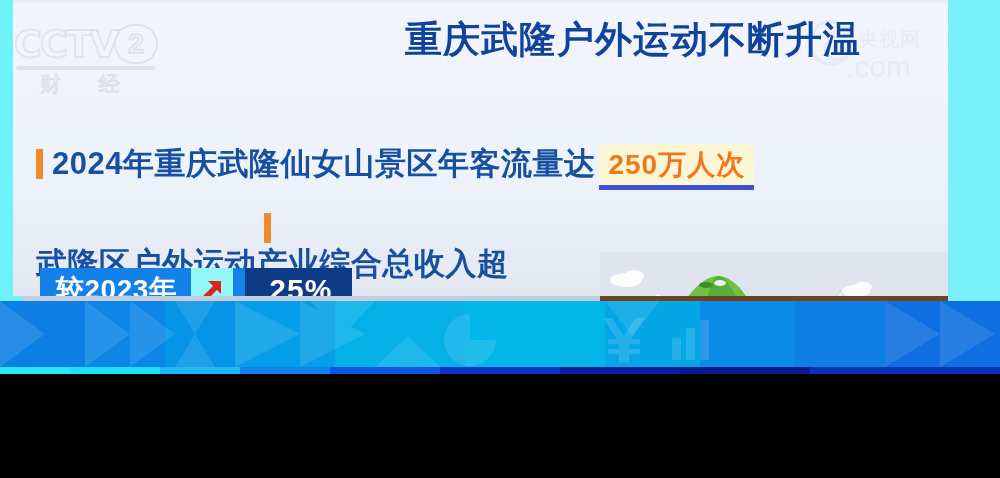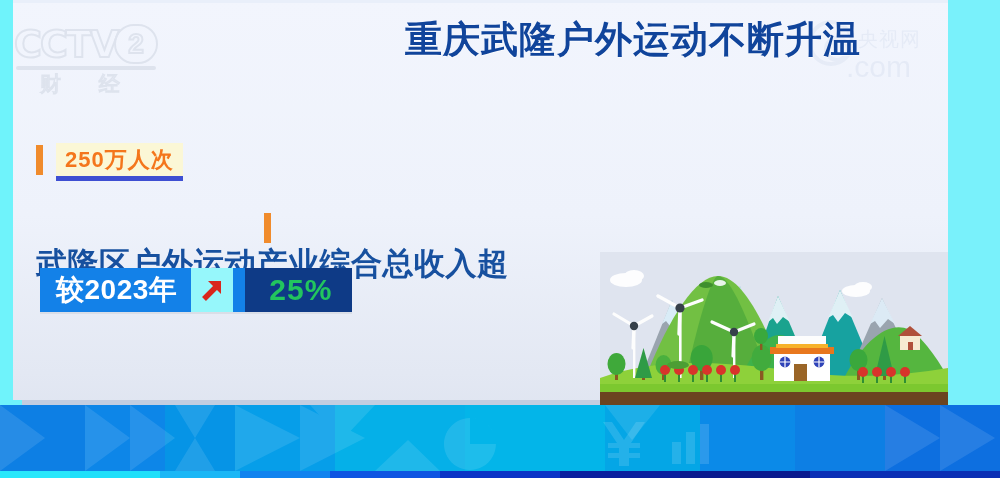--- a/index.html
+++ b/index.html
@@ -4,21 +4,21 @@
 <style>
   * { box-sizing: border-box; margin: 0; padding: 0; }
   html, body {
     width: 1000px; height: 478px;
     font-family: "Liberation Sans", "DejaVu Sans", sans-serif;
     overflow: hidden;
     background: #000;
   }
   #stage {
     position: relative;
-    width: 1000px; height: 478px;
+    width: 1000px; height: 374px;
     overflow: hidden;
     background: linear-gradient(180deg,#f2f5fd 0%, #eef2fb 45%, #e3e8f3 78%, #d9dfec 100%);
   }
 
   
   .edge-cyan-left {
     position: absolute; left: 0; top: 0; width: 13px; height: 400px;
     background: #6ff3fb;
   }
   .edge-cyan-right {
@@ -100,21 +100,21 @@
   .line { position: absolute; white-space: nowrap; display: flex; align-items: center; }
   .tick {
     display:inline-block; width: 7px; height: 30px;
     background: #f08b2c; margin-right: 9px;
   }
   .blue-txt {
     font-size: 31px; font-weight: 700; color: #17509f; letter-spacing: .5px;
   }
   .hl {
     position: relative;
-    font-size: 22px; font-weight: 700; color: #f4761c;
+    font-size: 28px; font-weight: 700; color: #f4761c;
     background: #fbf7d6;
     padding: 2px 9px 1px 9px;
     margin-left: 4px;
     letter-spacing: 1px;
   }
   .hl:after {
     content:""; position:absolute; left: 0; right: 0; bottom: -5px;
     height: 5px; background: #3e4fd2;
   }
 
@@ -131,21 +131,21 @@
     background: #1381e8; color: #fff;
     font-size: 28px; font-weight: 700; letter-spacing: .5px;
     display: flex; align-items: center; padding: 0 14px 0 16px;
   }
   .b3-arrowbox {
     background: #96f7fb; width: 42px;
     display: flex; align-items: center; justify-content: center;
   }
   .b3-gap { background:#1381e8; width: 12px; }
   .b3-right {
-    background: #0e3a86; color: #22c55e;
+    background: #0e3a86; color: #ffffff;
     font-size: 30px; font-weight: 700; letter-spacing: 1px;
     display: flex; align-items: center; padding: 0 20px 0 24px;
   }
 
   
   #line4 {
     position: absolute; left: 40px; top: 322px;
     height: 44px; background: #1b3f9c;
     display: flex; align-items: center; padding: 0 16px 0 18px;
     box-shadow: 0 3px 0 rgba(120,140,180,.25);
@@ -360,20 +360,21 @@
   <div class="watermark">
     <div class="wm-ring"></div>
     <div class="wm-cn">央视网</div>
     <div class="wm-com">.com</div>
   </div>
 
   <div class="headline">重庆武隆户外运动不断升温</div>
 
   <div class="line" id="line1">
     <span class="tick"></span>
+    <span class="blue-txt">2024年重庆武隆仙女山景区年客流量达</span>
     <span class="hl">250万人次</span>
   </div>
 
   <div class="line" id="line2">
     <span class="tick"></span>
     <span class="blue-txt">武隆区户外运动产业综合总收入超</span>
   </div>
 
   <div id="line3">
     <div class="b3-left">较2023年</div>

